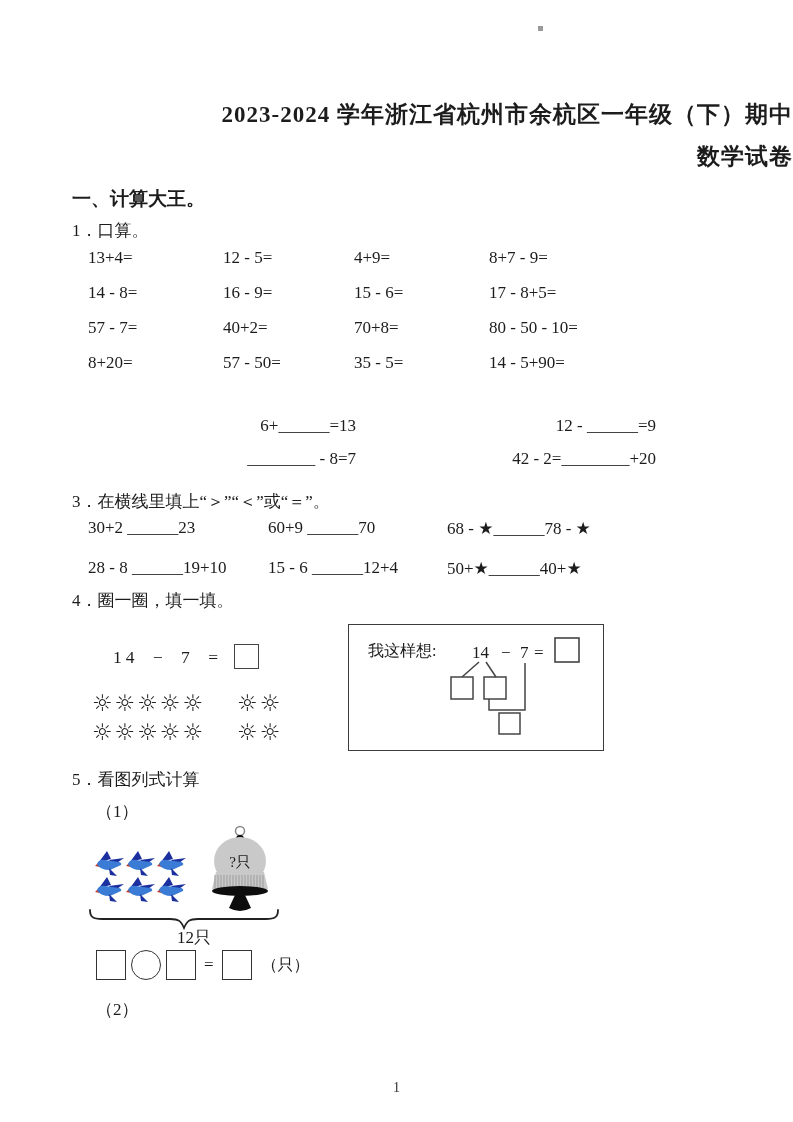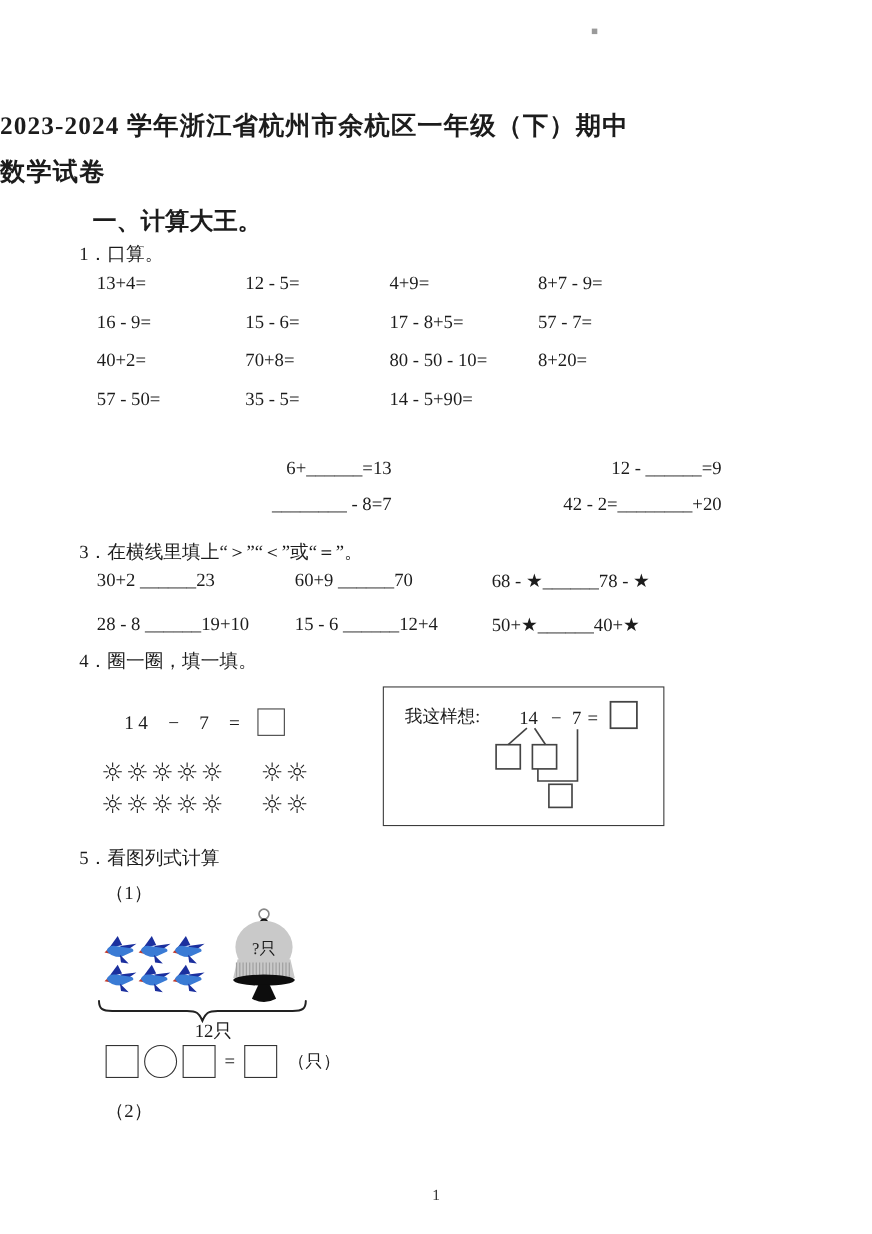--- a/index.html
+++ b/index.html
@@ -1,23 +1,23 @@
 <!DOCTYPE html>
 <html><head>
 <meta charset="utf-8">
 <style>
   html,body{margin:0;padding:0;}
   .page{position:relative;width:793px;height:1122px;background:#ffffff;overflow:hidden;
         font-family:"Liberation Serif","DejaVu Serif",serif;color:#1c1c1c;}
   .corner-dot{position:absolute;left:538px;top:26px;width:5px;height:5px;background:#9a9a9a;}
-  .title{position:absolute;left:0;width:100%;text-align:left;font-weight:bold;letter-spacing:1px;}
+  .title{position:absolute;left:0;width:100%;text-align:right;font-weight:bold;letter-spacing:1px;}
   .title.l1{top:99px;font-size:23px;}
   .title.l2{top:141px;font-size:23px;}
-  .sec-heading{position:absolute;left:72px;font-weight:bold;font-size:22px;
-        font-family:Liberation Sans, sans-serif;margin-left:12px;}
+  .sec-heading{position:absolute;left:72px;font-weight:bold;font-size:19px;
+        font-family:Liberation Sans, sans-serif;}
   .q-label{position:absolute;left:72px;font-size:17px;}
   .grid{position:absolute;display:grid;font-size:17px;}
   .q1-grid{left:88px;top:248px;grid-template-columns:135px 131px 135px 180px;grid-auto-rows:35px;}
   .q2-grid{left:88px;top:416px;grid-template-columns:268px 300px;grid-auto-rows:33px;text-align:right;}
   .q3-grid{left:88px;top:518px;grid-template-columns:180px 179px 260px;grid-auto-rows:40px;}
   .cell{white-space:nowrap;}
   .q4-eq{position:absolute;left:113px;top:646px;font-size:17.5px;letter-spacing:4px;word-spacing:6px;}
   .ansbox{display:inline-block;width:23px;height:23px;border:1.5px solid #444;
         vertical-align:middle;margin-left:12px;position:relative;top:-2px;}
   .q4-suns{position:absolute;left:92px;top:689px;font-family:"DejaVu Sans",sans-serif;
@@ -49,20 +49,21 @@
   <div class="title l2">数学试卷</div>
 
   <div class="sec-heading" style="top:186px">一、计算大王。</div>
 
   <div class="q-label" style="top:219px">1．口算。</div>
   <div class="grid q1-grid">
     <span class="cell">13+4=</span>
     <span class="cell">12 - 5=</span>
     <span class="cell">4+9=</span>
     <span class="cell">8+7 - 9=</span>
+    <span class="cell">14 - 8=</span>
     <span class="cell">16 - 9=</span>
     <span class="cell">15 - 6=</span>
     <span class="cell">17 - 8+5=</span>
     <span class="cell">57 - 7=</span>
     <span class="cell">40+2=</span>
     <span class="cell">70+8=</span>
     <span class="cell">80 - 50 - 10=</span>
     <span class="cell">8+20=</span>
     <span class="cell">57 - 50=</span>
     <span class="cell">35 - 5=</span>

